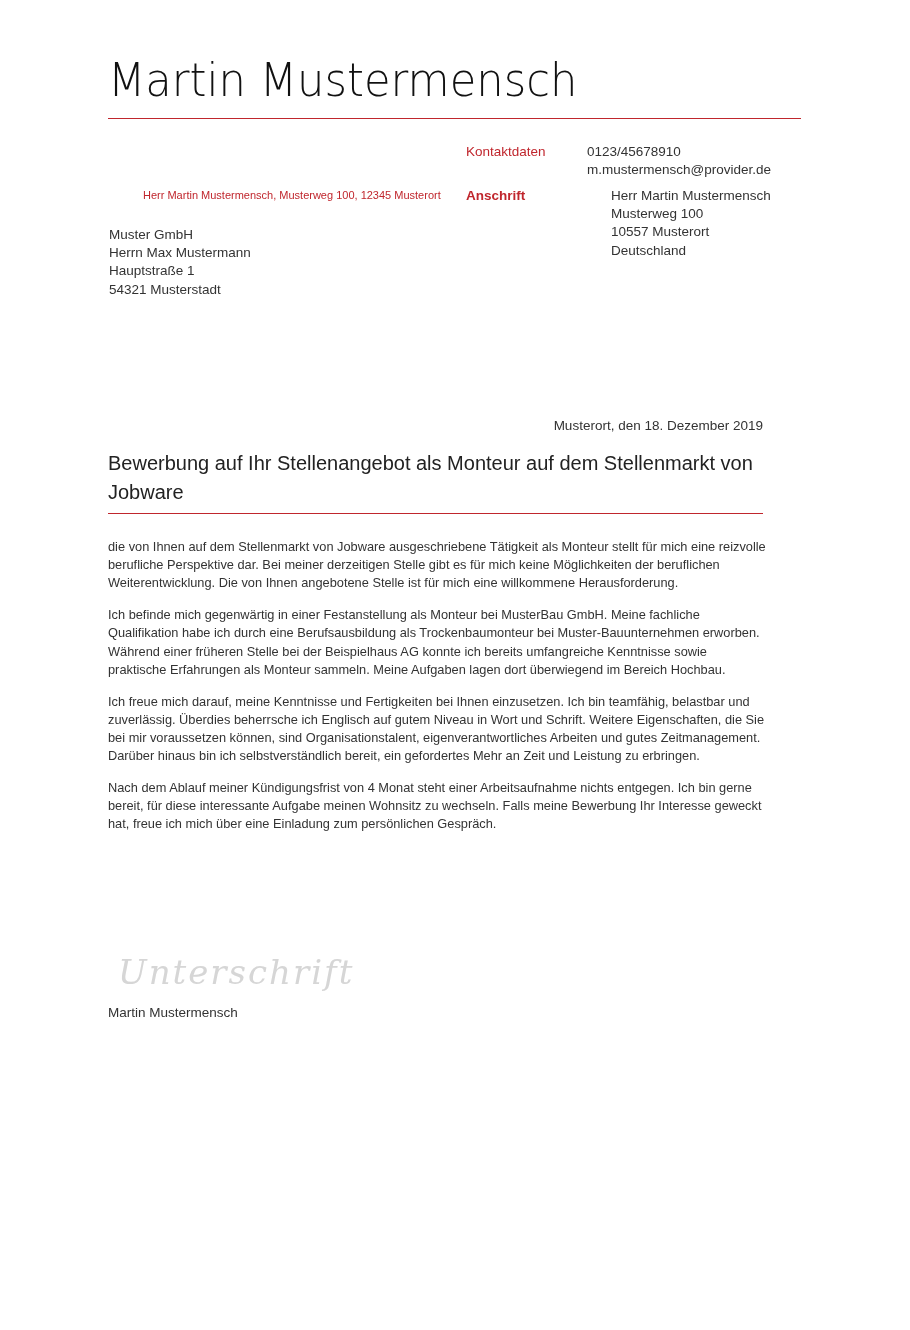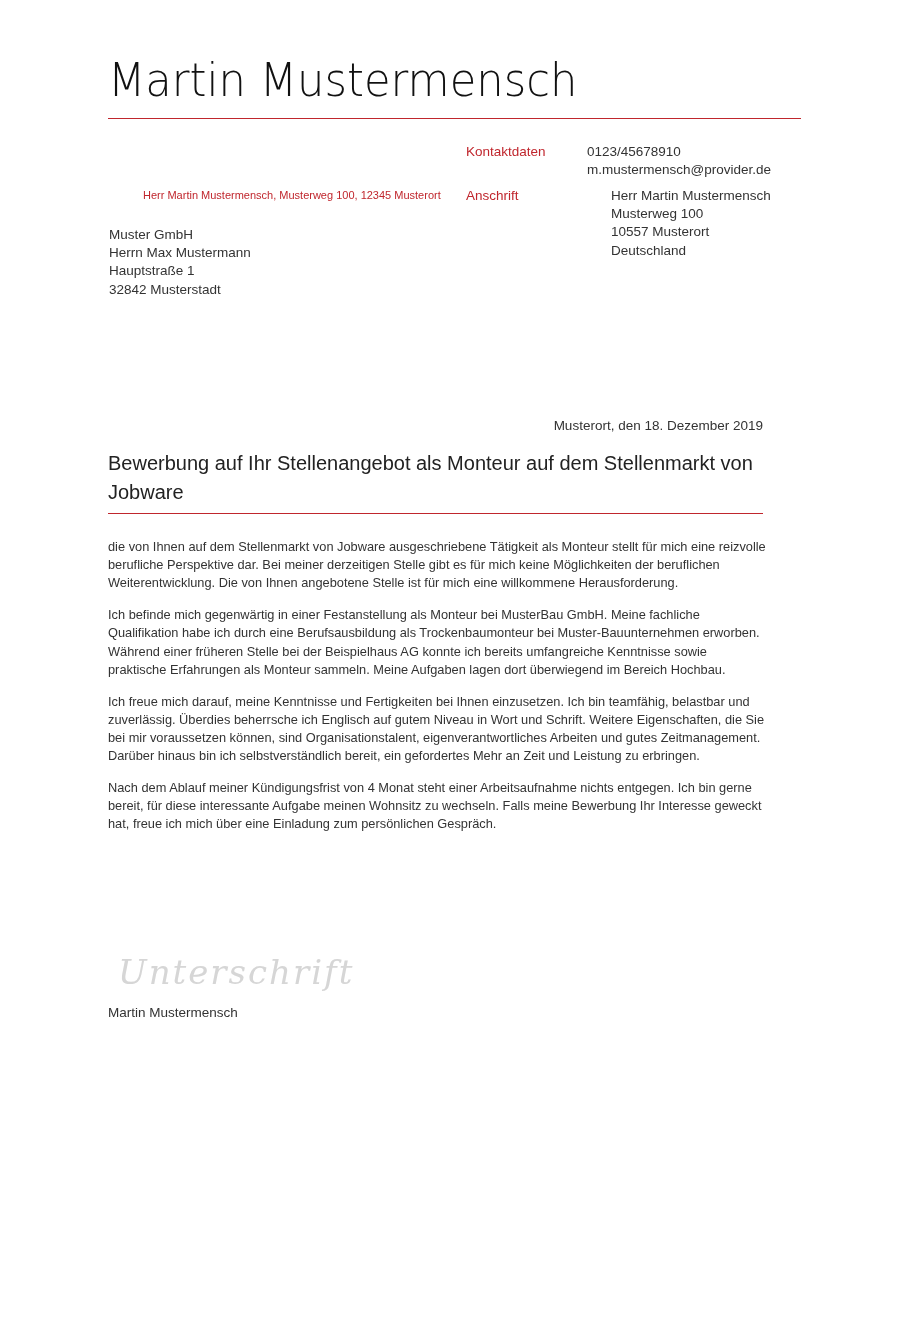--- a/index.html
+++ b/index.html
@@ -26,30 +26,30 @@
 <div>
   <div class="name">Martin Mustermensch</div>
   <div class="rule-top"></div>
 
   <div class="sender-line">Herr Martin Mustermensch, Musterweg 100, 12345 Musterort</div>
 
   <div class="recipient">
     <div>Muster GmbH</div>
     <div>Herrn Max Mustermann</div>
     <div>Hauptstraße 1</div>
-    <div>32842 Musterstadt</div>
+    <div>54321 Musterstadt</div>
   </div>
 
   <div class="contact-label" style="top:144px;">Kontaktdaten</div>
   <div class="contact-value" style="top:143px;">
     <div>0123/45678910</div>
     <div>m.mustermensch@provider.de</div>
   </div>
 
-  <div class="contact-label" style="top:188px;">Anschrift</div>
+  <div class="contact-label" style="top:188px;font-weight:bold;">Anschrift</div>
   <div class="contact-value" style="top:187px;margin-left:24px;">
     <div>Herr Martin Mustermensch</div>
     <div>Musterweg 100</div>
     <div>10557 Musterort</div>
     <div>Deutschland</div>
   </div>
 
   <div class="date">Musterort, den 18. Dezember 2019</div>
 
   <div class="subject">Bewerbung auf Ihr Stellenangebot als Monteur auf dem Stellenmarkt von Jobware</div>

